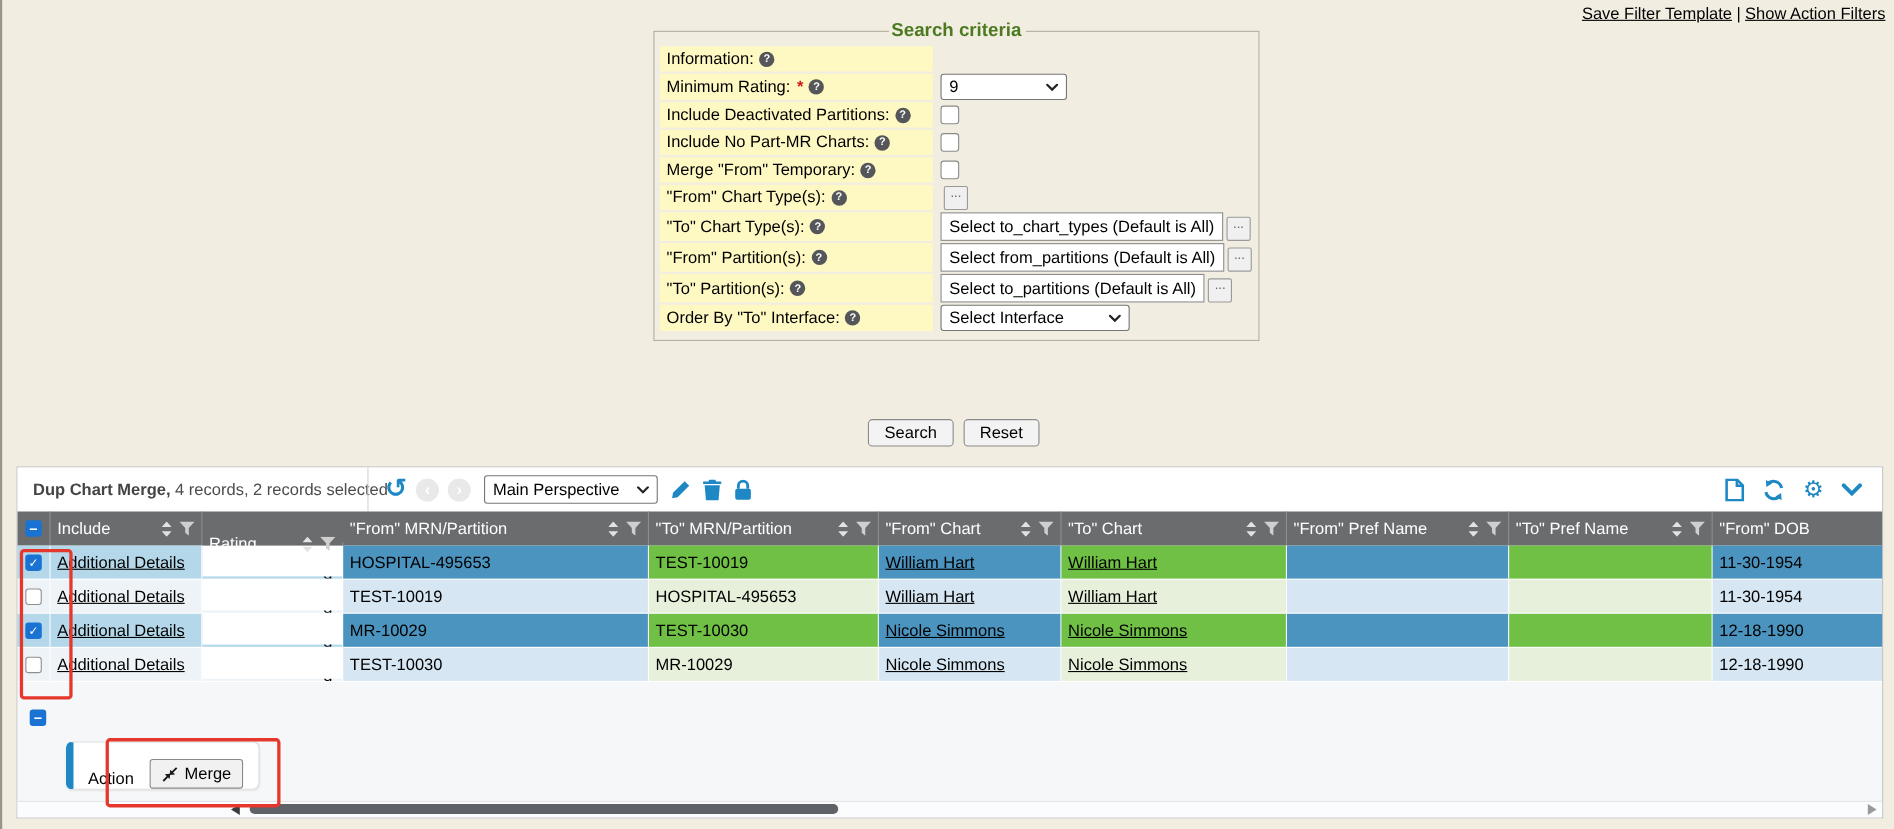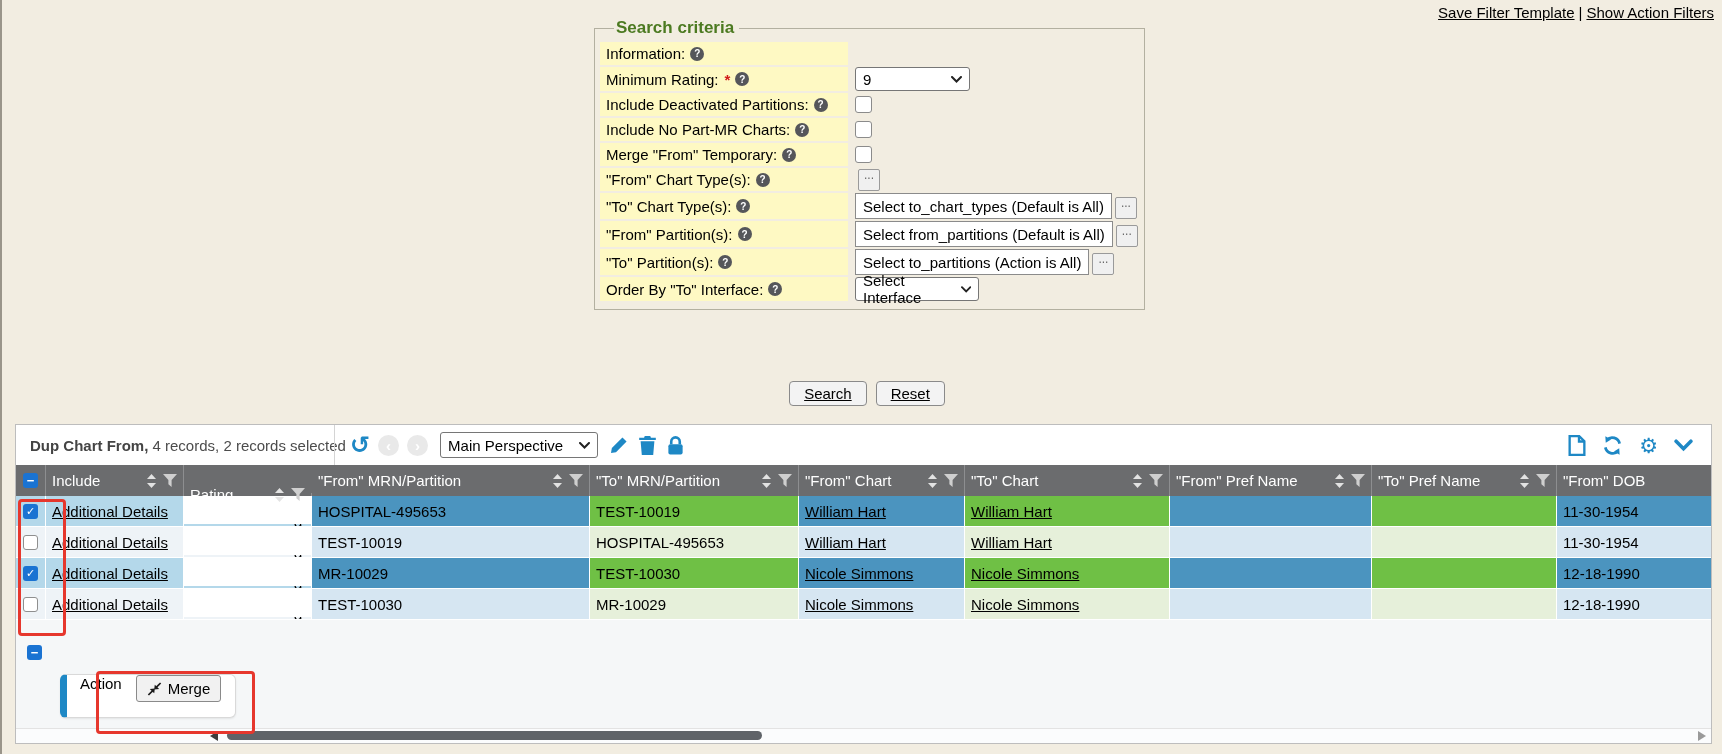--- a/index.html
+++ b/index.html
@@ -8,40 +8,40 @@
   .page{position:absolute;inset:0;border-left:2px solid #9a958a;}
   a{color:#000;text-decoration:underline;cursor:pointer;}
 
   
   .top-links{position:absolute;top:4px;right:8px;font-size:15px;}
   .top-links .sep{margin:0 4px;text-decoration:none;}
 
   
   fieldset.criteria{position:absolute;left:592px;top:18px;width:546px;box-sizing:border-box;
       border:1px solid #b3b0a0;padding:4px 6px 8px 5px;margin:0;}
-  fieldset.criteria legend{color:#4c7a21;font-weight:bold;font-size:17px;padding:0 5px 0 2px;margin-left:14px;}
+  fieldset.criteria legend{color:#4c7a21;font-weight:bold;font-size:17px;padding:0 5px 0 2px;margin-left:2px;text-align:center;}
   .frow{display:flex;margin-bottom:2px;align-items:stretch;}
   .flabel{width:248px;box-sizing:border-box;background:#fef9c3;padding:3px 6px 3px 6px;
       font-size:15px;display:flex;align-items:center;gap:5px;flex:none;}
   .flabel .txt{white-space:nowrap;}
   .req{color:#d11a1a;font-weight:bold;margin-left:1px;}
   .qicon{width:14px;height:14px;border-radius:50%;background:#55565a;color:#fff;font-size:10px;
       font-weight:bold;display:inline-flex;align-items:center;justify-content:center;flex:none;}
   .fctrl{display:flex;align-items:center;padding-left:7px;min-height:23px;}
   .fsel{background:#fff;border:1px solid #767676;border-radius:3px;height:24px;box-sizing:border-box;
       display:flex;align-items:center;justify-content:space-between;padding:0 7px;font-size:15px;cursor:pointer;}
   .fcb{width:15px;height:15px;background:#fff;border:1px solid #8b8b8b;border-radius:3px;cursor:pointer;}
   .pinput{background:#fff;border:1px solid #8b8b8b;height:26px;box-sizing:border-box;display:flex;
       align-items:center;padding:0 7px;font-size:15px;white-space:nowrap;cursor:text;}
   .dots{width:20px;height:20px;background:#f0f0f0;border:1px solid #9a9a9a;border-radius:2px;
       font-size:12px;color:#666;display:flex;align-items:flex-start;justify-content:center;
       align-self:flex-end;margin-left:3px;cursor:pointer;line-height:10px;}
   .form-buttons{position:absolute;left:592px;top:381px;width:546px;display:flex;justify-content:center;gap:9px;}
   .btn{font-size:15px;background:#f3f3f3;border:1px solid #8a8a8a;border-radius:4px;
-      padding:3px 14px;font-family:inherit;cursor:pointer;text-decoration:underline;}
+      padding:3px 14px;font-family:inherit;cursor:pointer;}
 
   
   .grid-panel{position:absolute;left:13px;top:424px;width:1697px;height:320px;background:#fff;
       border:1px solid #bdbdbd;box-sizing:border-box;display:flex;flex-direction:column;}
   .toolbar{height:40px;flex:none;display:flex;align-items:center;background:#fff;}
   .tb-title{width:318px;flex:none;padding-left:14px;font-size:15px;color:#4c4c4c;white-space:nowrap;box-sizing:border-box;}
   .tb-title b{color:#444;}
   .tb-sep{width:1px;height:40px;background:#d4d4d4;flex:none;}
   .undo{margin-left:15px;color:#1e88c5;font-size:24px;font-weight:bold;line-height:20px;cursor:pointer;}
   .navbtn{width:21px;height:21px;border-radius:50%;background:#e9e9e9;color:#fff;display:flex;
@@ -84,21 +84,21 @@
 
   .cb{width:15px;height:15px;border-radius:3px;display:flex;align-items:center;justify-content:center;
       box-sizing:border-box;cursor:pointer;flex:none;}
   .cb.checked{background:#1a73d2;color:#fff;font-size:11px;font-weight:bold;}
   .cb.unchecked{background:#fff;border:1px solid #8f8f8f;color:transparent;}
   .cb.indet{background:#1a73d2;color:#fff;font-size:13px;font-weight:bold;line-height:1;}
 
   
   .gfooter{flex:1;background:#f5f7f8;position:relative;}
   .f-cb{position:absolute;left:11px;top:25px;}
-  .action-panel{position:absolute;left:44px;top:54px;height:44px;display:flex;align-items:flex-start;
+  .action-panel{position:absolute;left:44px;top:54px;height:44px;display:flex;align-items:flex-end;
       background:#fff;border:1px solid #d9d9d9;border-left:7px solid #1e88c5;border-radius:6px;
       padding-right:14px;box-shadow:0 1px 2px rgba(0,0,0,.08);box-sizing:border-box;}
   .action-label{font-size:15px;margin:0 14px 0 13px;}
   .merge-btn{display:flex;align-items:center;gap:6px;font-size:15px;background:#f1f1f1;
       border:1px solid #8a8a8a;border-radius:3px;padding:4px 10px;font-family:inherit;cursor:pointer;}
   .scrollbar{position:absolute;left:0;right:0;bottom:0;height:14px;background:#fbfcfd;border-top:1px solid #e3e3e3;}
   .sb-left{position:absolute;left:194px;top:2px;width:0;height:0;border-top:5px solid transparent;
       border-bottom:5px solid transparent;border-right:8px solid #3c3c3c;cursor:pointer;}
   .sb-thumb{position:absolute;left:211px;top:2px;width:535px;height:9px;background:#5f6368;border-radius:5px;cursor:grab;}
   .sb-right{position:absolute;right:5px;top:2px;width:0;height:0;border-top:5px solid transparent;
@@ -206,51 +206,51 @@
         <div class="dots">...</div>
       </div>
     </div>
 
     <div class="frow">
       <div class="flabel">
         <span class="txt">"To" Partition(s):</span>
         <span class="qicon">?</span>
       </div>
       <div class="fctrl">
-        <div class="pinput">Select to_partitions (Action is All)</div>
+        <div class="pinput">Select to_partitions (Default is All)</div>
         <div class="dots">...</div>
       </div>
     </div>
 
     <div class="frow" style="margin-bottom:0">
       <div class="flabel">
         <span class="txt">Order By "To" Interface:</span>
         <span class="qicon">?</span>
       </div>
       <div class="fctrl">
-        <div class="fsel" style="width:124px">
+        <div class="fsel" style="width:172px">
           <span>Select Interface</span>
           <svg width="11" height="7" viewBox="0 0 11 7">
               <path d="M1 1l4.5 4.5L10 1" stroke="#222" stroke-width="2" fill="none" stroke-linecap="round"></path>
             </svg>
         </div>
       </div>
     </div>
   </fieldset>
 
   <div class="form-buttons">
     <button class="btn">Search</button>
     <button class="btn">Reset</button>
   </div>
 
   <div class="grid-panel">
 
     <div class="toolbar">
       <div class="tb-title">
-        <b>Dup Chart From,</b>
+        <b>Dup Chart Merge,</b>
         <span>4 records, 2 records selected</span>
       </div>
       <div class="tb-sep"></div>
       <span class="undo">↺</span>
       <div class="navbtn">‹</div>
       <div class="navbtn">›</div>
       <div class="tb-select">
         <span>Main Perspective</span>
         <svg width="11" height="7" viewBox="0 0 11 7">
             <path d="M1 1l4.5 4.5L10 1" stroke="#222" stroke-width="2" fill="none" stroke-linecap="round"></path>

